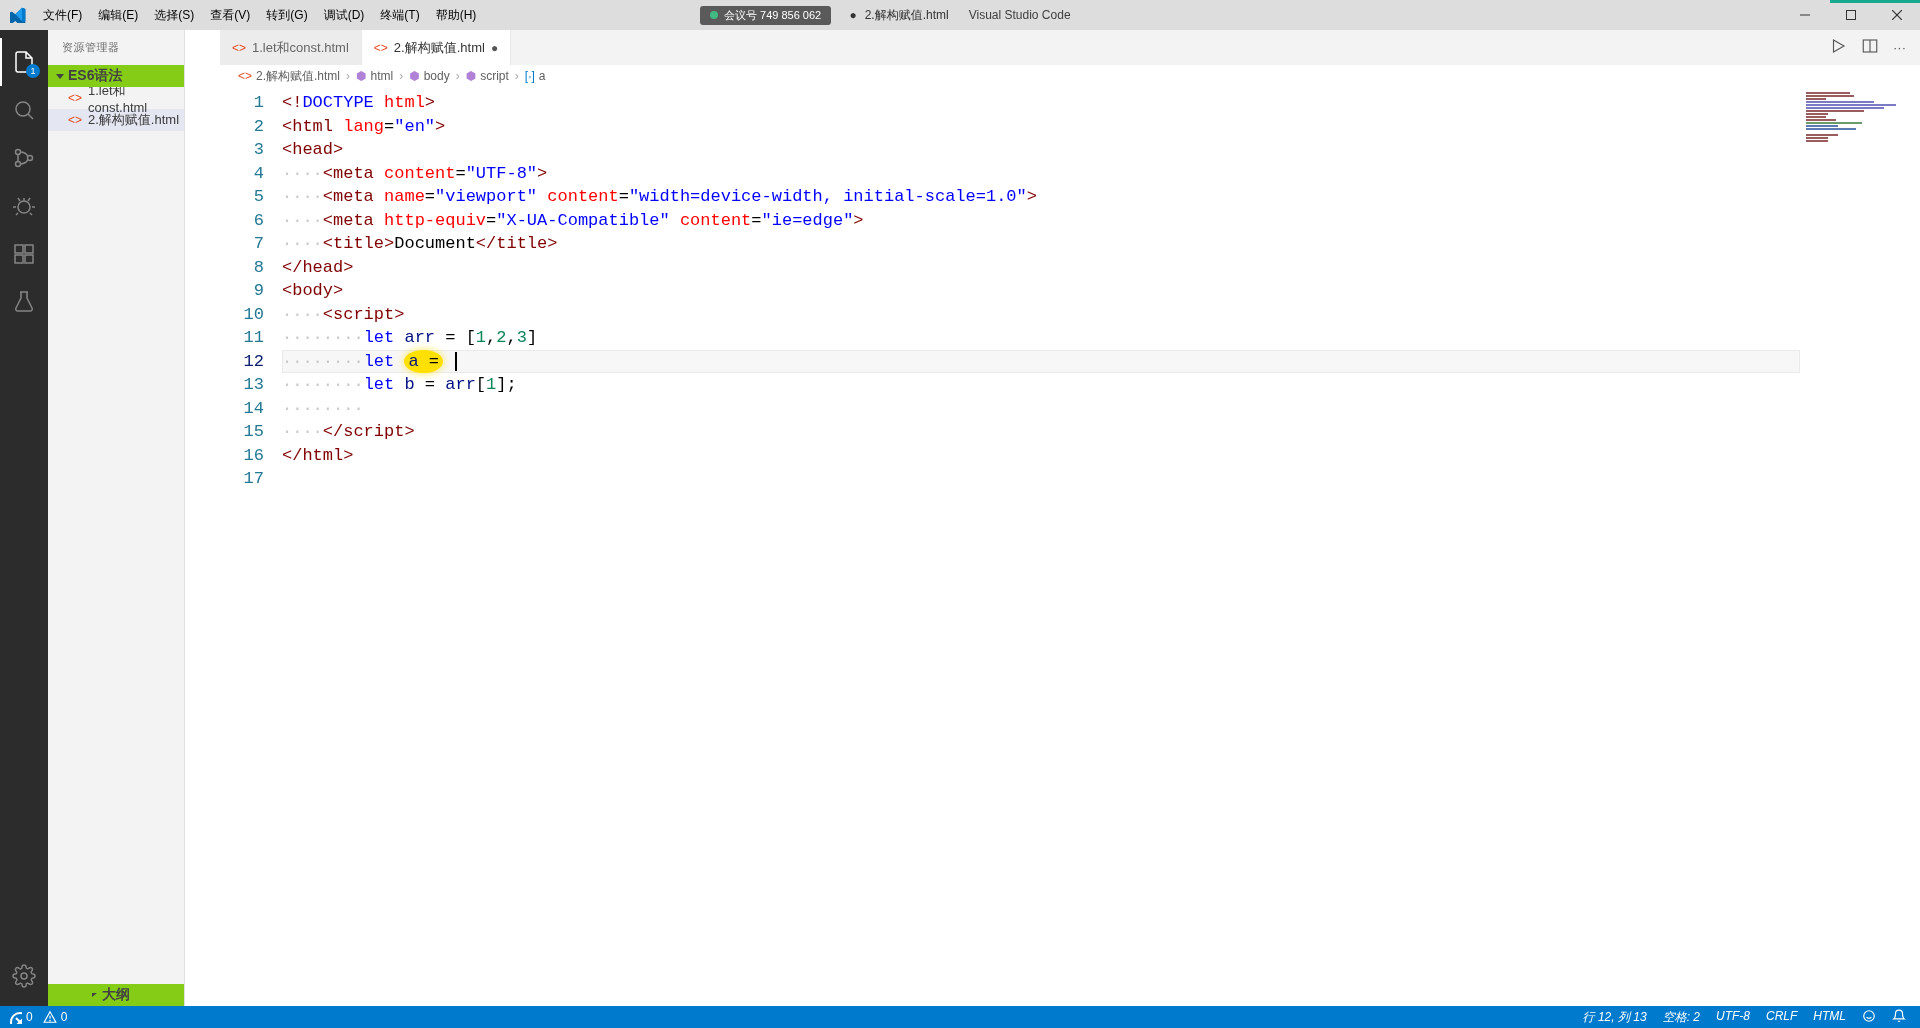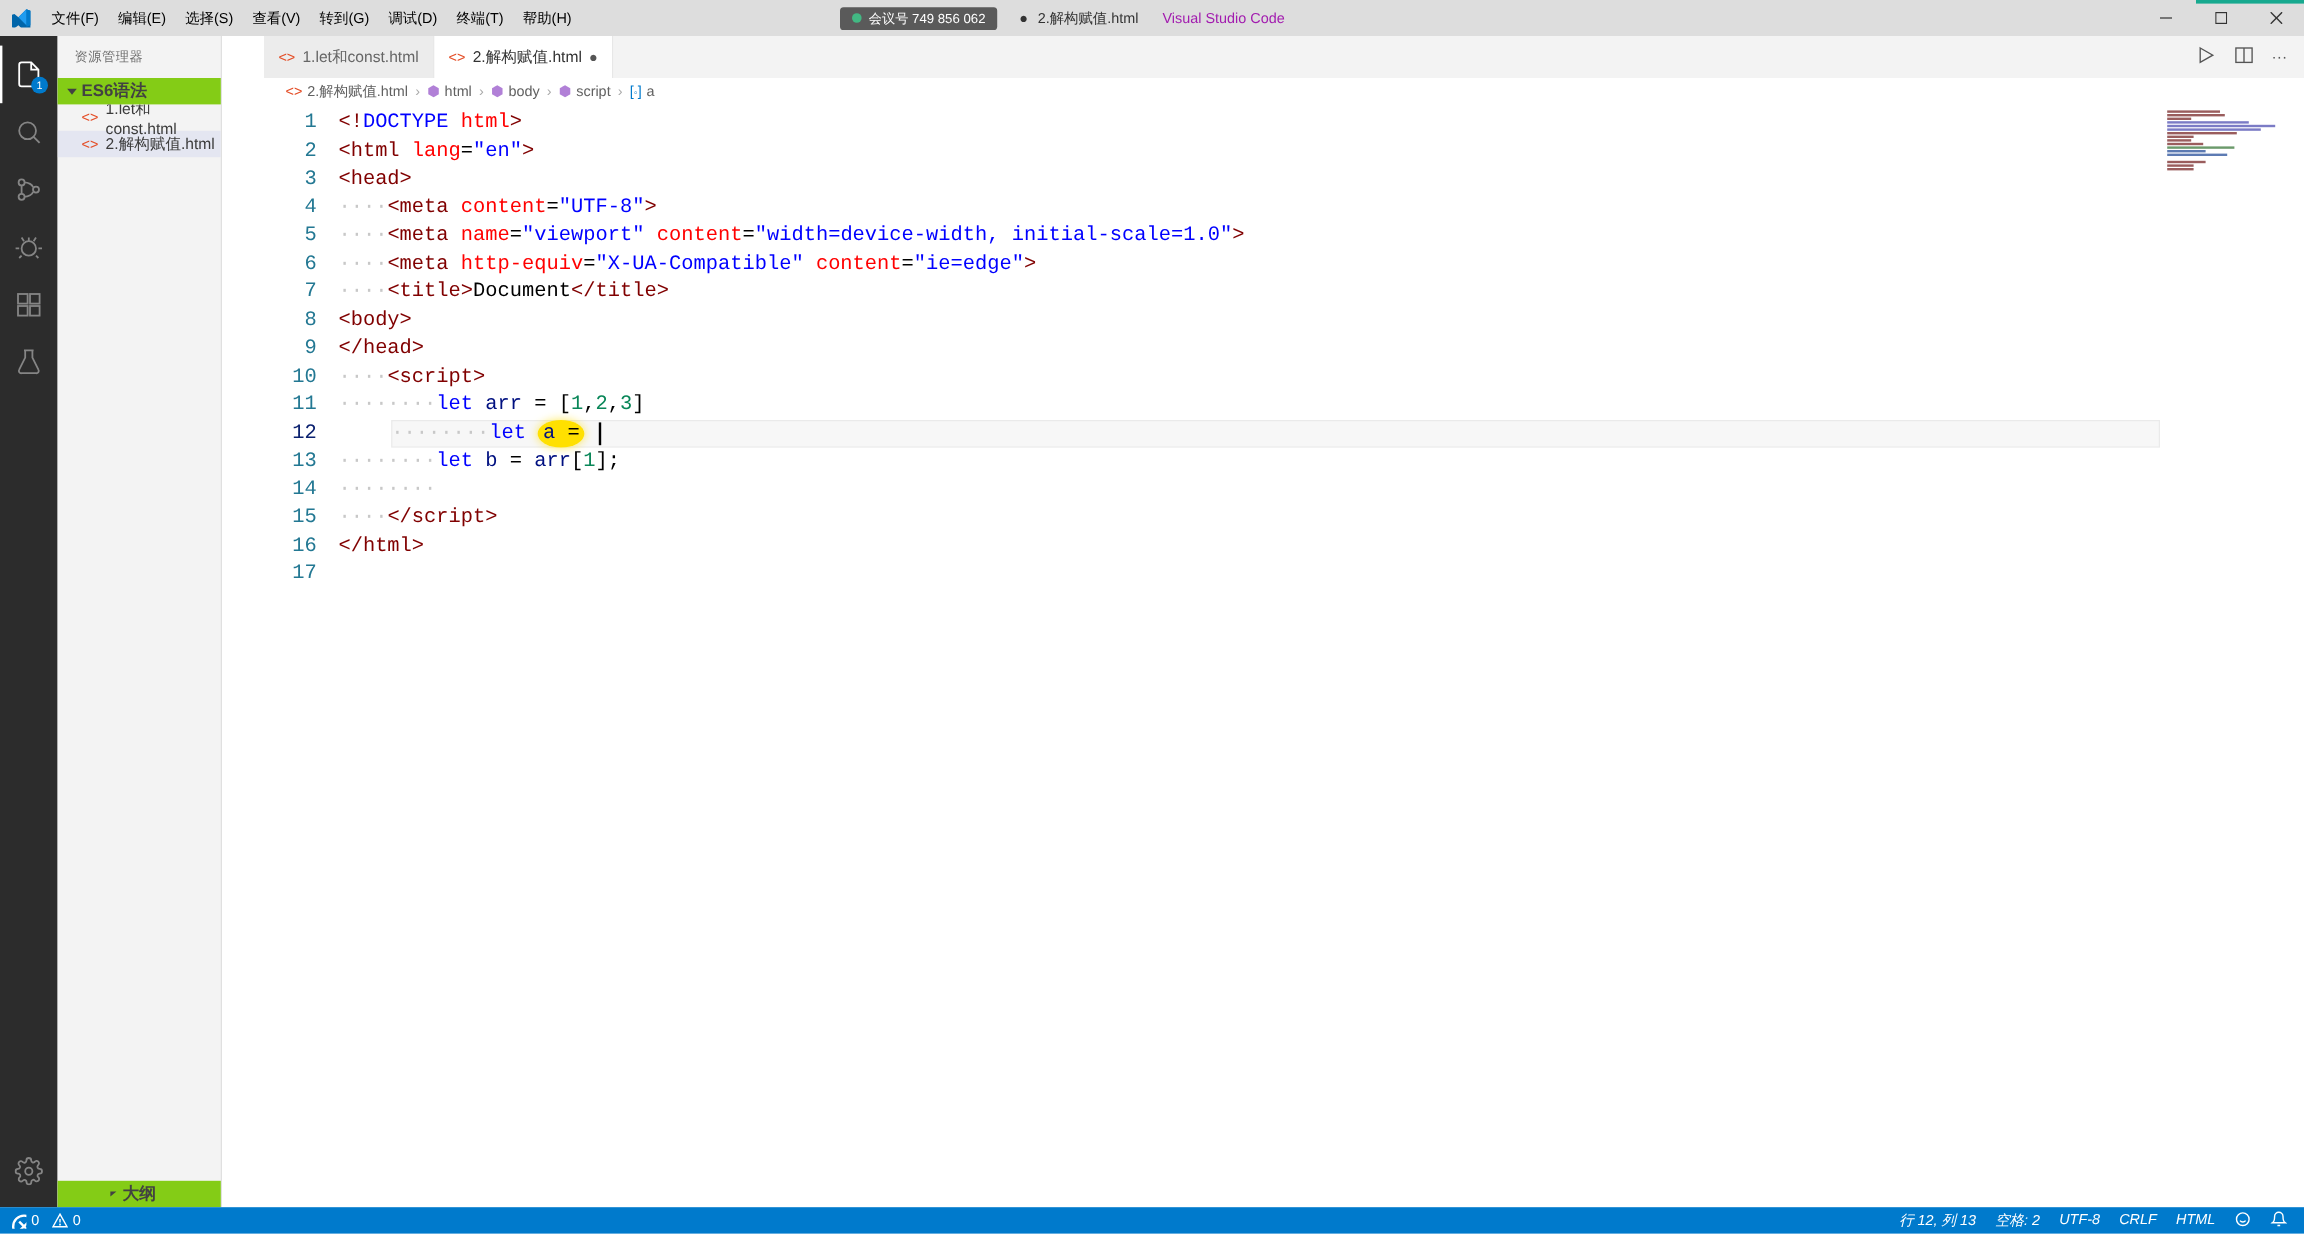--- a/index.html
+++ b/index.html
@@ -56,21 +56,21 @@
 .breadcrumbs .bc-icon-sym { color: #b180d7; }
 .breadcrumbs .bc-icon-var { color: #007acc; }
 
 
 .editor { position: absolute; left: 220px; right: 0; top: 87px; bottom: 22px; background: #ffffff; font-family: Consolas, "Courier New", monospace; font-size: 17px; }
 .gutter { position: absolute; left: 0; top: 0; bottom: 0; width: 62px; text-align: right; color: #237893; padding-top: 4px; }
 .gutter .ln { height: 23.5px; line-height: 23.5px; padding-right: 18px; }
 .gutter .ln.current { color: #0b216f; font-weight: 400; }
 .code-area { position: absolute; left: 62px; right: 120px; top: 0; bottom: 0; padding-top: 4px; }
 .code-area .line { height: 23.5px; line-height: 23.5px; white-space: pre; }
-.code-area .line.current { background: #f7f7f7; box-shadow: inset 0 0 0 1px #eaeaea; margin-left: 44px; }
+.code-area .line.current { background: #f7f7f7; box-shadow: inset 0 0 0 1px #eaeaea; }
 .tk-punct { color: #800000; }
 .tk-tag { color: #800000; }
 .tk-attr { color: #ff0000; }
 .tk-str { color: #0000ff; }
 .tk-kw { color: #0000ff; }
 .tk-var { color: #001080; }
 .tk-num { color: #098658; }
 .tk-txt { color: #000000; }
 .tk-op { color: #000000; }
 .tk-ws { color: #c8c8c8; }
@@ -106,21 +106,21 @@
     <div class="menu-item">查看(V)</div>
     <div class="menu-item">转到(G)</div>
     <div class="menu-item">调试(D)</div>
     <div class="menu-item">终端(T)</div>
     <div class="menu-item">帮助(H)</div>
   </div>
   <div class="meeting-badge">会议号 749 856 062</div>
   <div class="center-title">
     <span class="dirty-dot"></span>
     <span>2.解构赋值.html</span>
-    <span style="margin-left:16px;color:#a21caf;">Visual Studio Code</span>
+    <span style="margin-left:16px;color:#404040;">Visual Studio Code</span>
   </div>
   <div class="win-controls">
     <div class="wc">
         <svg width="10" height="10">
           <line x1="0" y1="5" x2="10" y2="5" stroke="#333" stroke-width="1"></line>
         </svg>
       </div>
     <div class="wc">
         <svg width="10" height="10">
           <rect x="0.5" y="0.5" width="9" height="9" fill="none" stroke="#333" stroke-width="1"></rect>
@@ -271,22 +271,22 @@
       <div class="ln">17</div>
   </div>
   <div class="code-area">
     <div class="line"><span class="tk-punct">&lt;!</span><span class="tk-kw">DOCTYPE</span> <span class="tk-attr">html</span><span class="tk-punct">&gt;</span></div>
     <div class="line"><span class="tk-punct">&lt;</span><span class="tk-tag">html</span> <span class="tk-attr">lang</span><span class="tk-op">=</span><span class="tk-str">"en"</span><span class="tk-punct">&gt;</span></div>
     <div class="line"><span class="tk-punct">&lt;</span><span class="tk-tag">head</span><span class="tk-punct">&gt;</span></div>
     <div class="line"><span class="tk-ws">····</span><span class="tk-punct">&lt;</span><span class="tk-tag">meta</span> <span class="tk-attr">content</span><span class="tk-op">=</span><span class="tk-str">"UTF-8"</span><span class="tk-punct">&gt;</span></div>
     <div class="line"><span class="tk-ws">····</span><span class="tk-punct">&lt;</span><span class="tk-tag">meta</span> <span class="tk-attr">name</span><span class="tk-op">=</span><span class="tk-str">"viewport"</span> <span class="tk-attr">content</span><span class="tk-op">=</span><span class="tk-str">"width=device-width, initial-scale=1.0"</span><span class="tk-punct">&gt;</span></div>
     <div class="line"><span class="tk-ws">····</span><span class="tk-punct">&lt;</span><span class="tk-tag">meta</span> <span class="tk-attr">http-equiv</span><span class="tk-op">=</span><span class="tk-str">"X-UA-Compatible"</span> <span class="tk-attr">content</span><span class="tk-op">=</span><span class="tk-str">"ie=edge"</span><span class="tk-punct">&gt;</span></div>
     <div class="line"><span class="tk-ws">····</span><span class="tk-punct">&lt;</span><span class="tk-tag">title</span><span class="tk-punct">&gt;</span><span class="tk-txt">Document</span><span class="tk-punct">&lt;/</span><span class="tk-tag">title</span><span class="tk-punct">&gt;</span></div>
+    <div class="line"><span class="tk-punct">&lt;/</span><span class="tk-tag">head</span><span class="tk-punct">&gt;</span></div>
     <div class="line"><span class="tk-punct">&lt;</span><span class="tk-tag">body</span><span class="tk-punct">&gt;</span></div>
-    <div class="line"><span class="tk-punct">&lt;/</span><span class="tk-tag">head</span><span class="tk-punct">&gt;</span></div>
     <div class="line"><span class="tk-ws">····</span><span class="tk-punct">&lt;</span><span class="tk-tag">script</span><span class="tk-punct">&gt;</span></div>
     <div class="line"><span class="tk-ws">········</span><span class="tk-kw">let</span> <span class="tk-var">arr</span> <span class="tk-op">=</span> <span class="tk-txt">[</span><span class="tk-num">1</span><span class="tk-txt">,</span><span class="tk-num">2</span><span class="tk-txt">,</span><span class="tk-num">3</span><span class="tk-txt">]</span></div>
     <div class="line current"><span class="tk-ws">········</span><span class="tk-kw">let</span> <span class="highlight-circle"><span class="tk-var">a</span> <span class="tk-op">=</span></span> <span class="cursor"></span></div>
     <div class="line"><span class="tk-ws">········</span><span class="tk-kw">let</span> <span class="tk-var">b</span> <span class="tk-op">=</span> <span class="tk-var">arr</span><span class="tk-txt">[</span><span class="tk-num">1</span><span class="tk-txt">];</span></div>
     <div class="line"><span class="tk-ws">········</span></div>
     <div class="line"><span class="tk-ws">····</span><span class="tk-punct">&lt;/</span><span class="tk-tag">script</span><span class="tk-punct">&gt;</span></div>
     <div class="line"><span class="tk-punct">&lt;/</span><span class="tk-tag">html</span><span class="tk-punct">&gt;</span></div>
   </div>
   <div class="minimap">
     <div class="mm-line">

